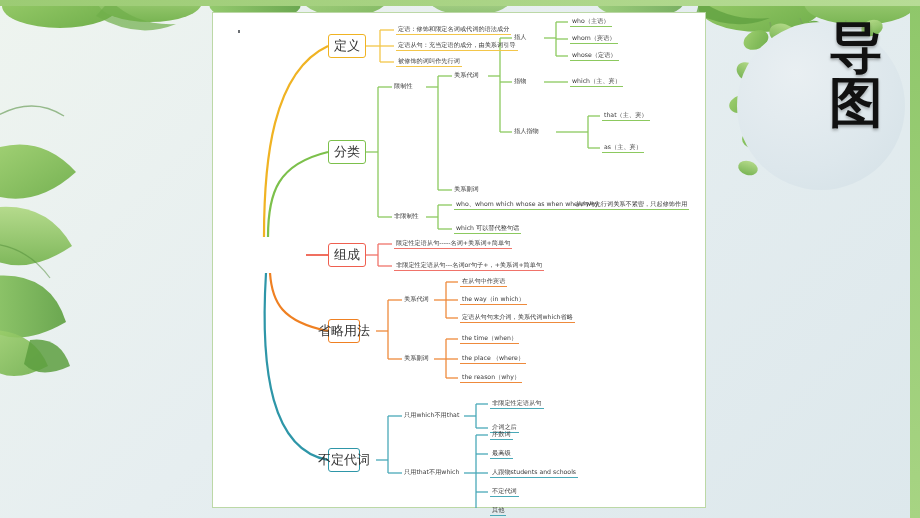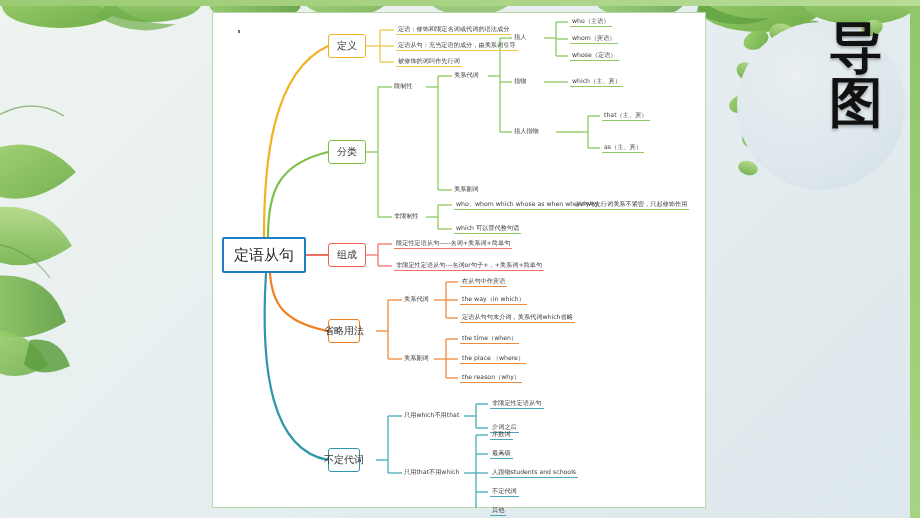--- a/index.html
+++ b/index.html
@@ -54,21 +54,21 @@
     left:10px;top:225px;width:84px;height:36px;
     border:2.5px solid #1f7fc4;border-radius:2px;background:#fff;
     font-size:15px;color:#222;display:flex;align-items:center;justify-content:center;
     font-family:"DejaVu Sans",sans-serif;
   }
 
   
   .l1{
     width:38px;height:24px;border:1.4px solid;border-radius:3px;background:#fff;
     display:flex;align-items:center;justify-content:center;
-    font-size:10px;color:#333;font-family:"DejaVu Sans",sans-serif;
+    font-size:13px;color:#333;font-family:"DejaVu Sans",sans-serif;
   }
   .l1.wide{width:32px;}
   .c-yellow{border-color:#f0b323;}
   .c-green {border-color:#7cc04b;}
   .c-red   {border-color:#ef5f4f;}
   .c-orange{border-color:#ef8022;}
   .c-teal  {border-color:#2e96a8;}
 
   
   .lab{
@@ -249,21 +249,20 @@
 
       <path d="M252 461 L264 461" stroke="#4aa9b8" stroke-width="1.3" fill="none"></path>
       <path d="M264 423 L264 499" stroke="#4aa9b8" stroke-width="1.3" fill="none"></path>
       <path d="M264 423 L276 423" stroke="#4aa9b8" stroke-width="1.3" fill="none"></path>
       <path d="M264 442 L276 442" stroke="#4aa9b8" stroke-width="1.3" fill="none"></path>
       <path d="M264 461 L276 461" stroke="#4aa9b8" stroke-width="1.3" fill="none"></path>
       <path d="M264 480 L276 480" stroke="#4aa9b8" stroke-width="1.3" fill="none"></path>
       <path d="M264 499 L276 499" stroke="#4aa9b8" stroke-width="1.3" fill="none"></path>
     </svg>
 
-    <div class="node root">定语从句</div>
 
     <div class="node l1 c-yellow" style="left:116px;top:22px;">定义</div>
     <div class="node lab u-yellow" style="left:184px;top:13px;">定语：修饰和限定名词或代词的语法成分</div>
     <div class="node lab u-yellow" style="left:184px;top:29px;">定语从句：充当定语的成分，由关系词引导</div>
     <div class="node lab u-yellow" style="left:184px;top:45px;">被修饰的词叫作先行词</div>
 
     <div class="node l1 c-green" style="left:116px;top:128px;">分类</div>
 
     <div class="node mid" style="left:182px;top:70px;">限制性</div>
     <div class="node mid" style="left:182px;top:200px;">非限制性</div>

